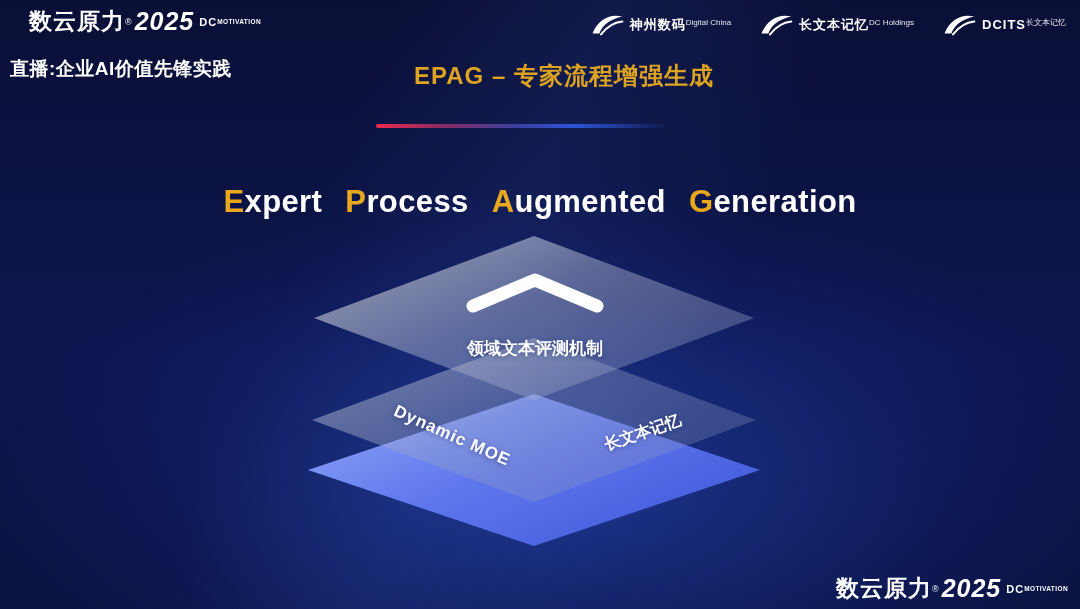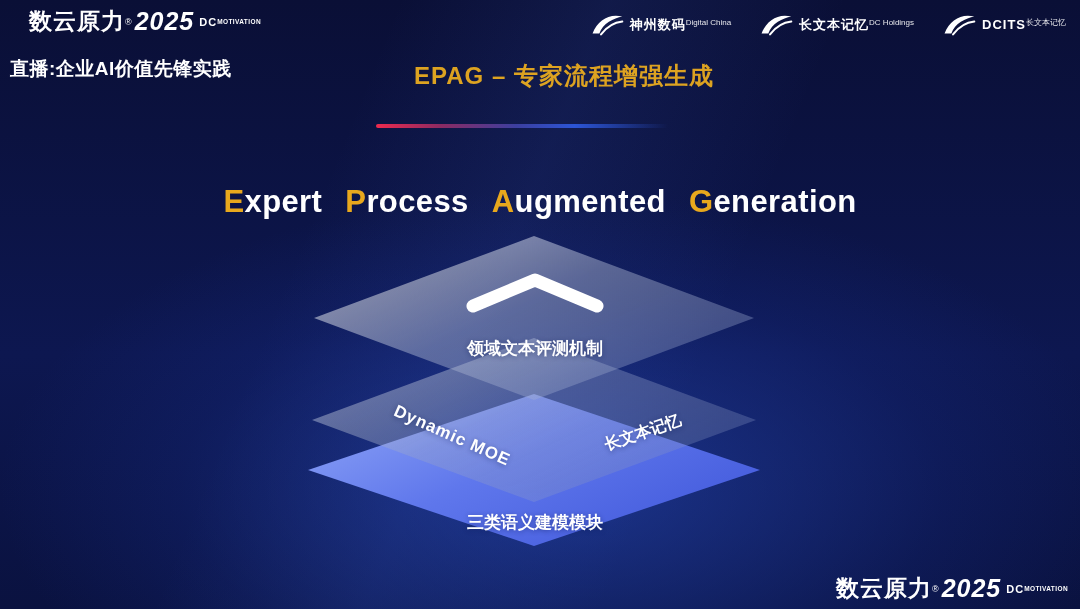--- a/index.html
+++ b/index.html
@@ -132,21 +132,20 @@
   <div class="diamond layer-mid"></div>
   <div class="diamond layer-bottom"></div>
 
   <svg class="chevron" width="150" height="50" viewBox="0 0 150 50">
     <polyline points="13,39 75,13 137,39" fill="none" stroke="#ffffff" stroke-width="13" stroke-linecap="round" stroke-linejoin="round"></polyline>
   </svg>
 
   <div class="layer-label label-top">领域文本评测机制</div>
   <div class="layer-label label-mid-left">Dynamic MOE</div>
   <div class="layer-label label-mid-right">长文本记忆</div>
-  <div class="layer-label label-bottom">三类语义建模模块</div>
 
   <div class="brand brand-footer">
     <span class="brand-name">数云原力</span>
     <sup class="brand-reg">®</sup>
     <span class="brand-year">2025</span>
     <span class="brand-sub">
       <span class="brand-sub-1">DC</span>
       <span class="brand-sub-2">MOTIVATION</span>
     </span>
   </div>

